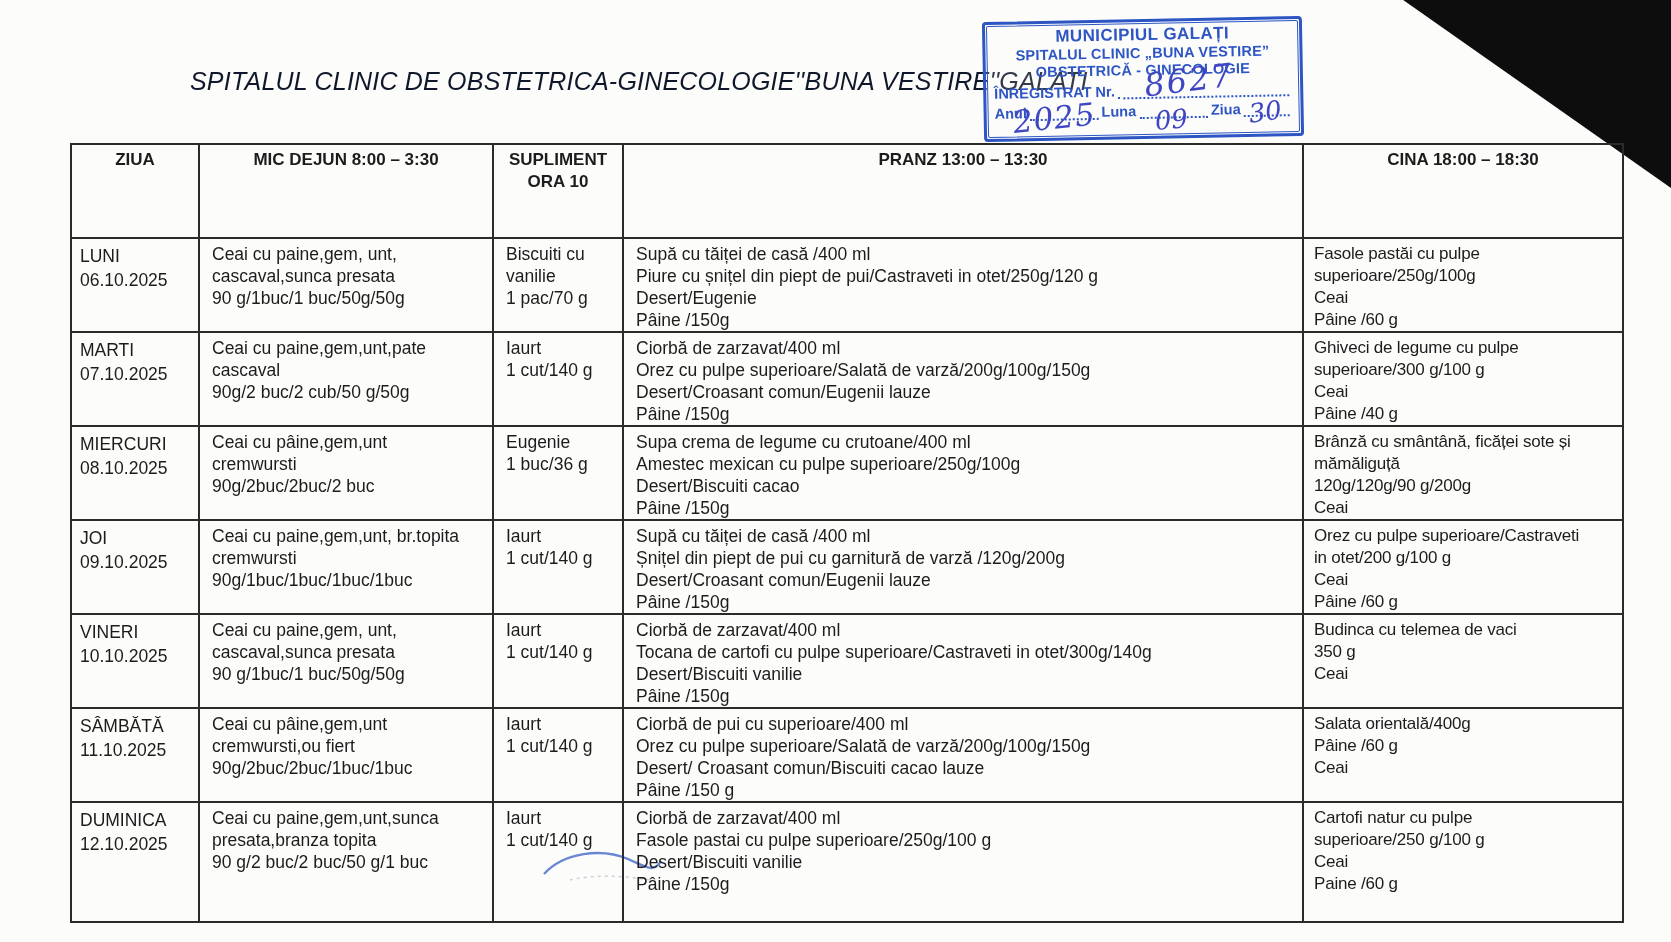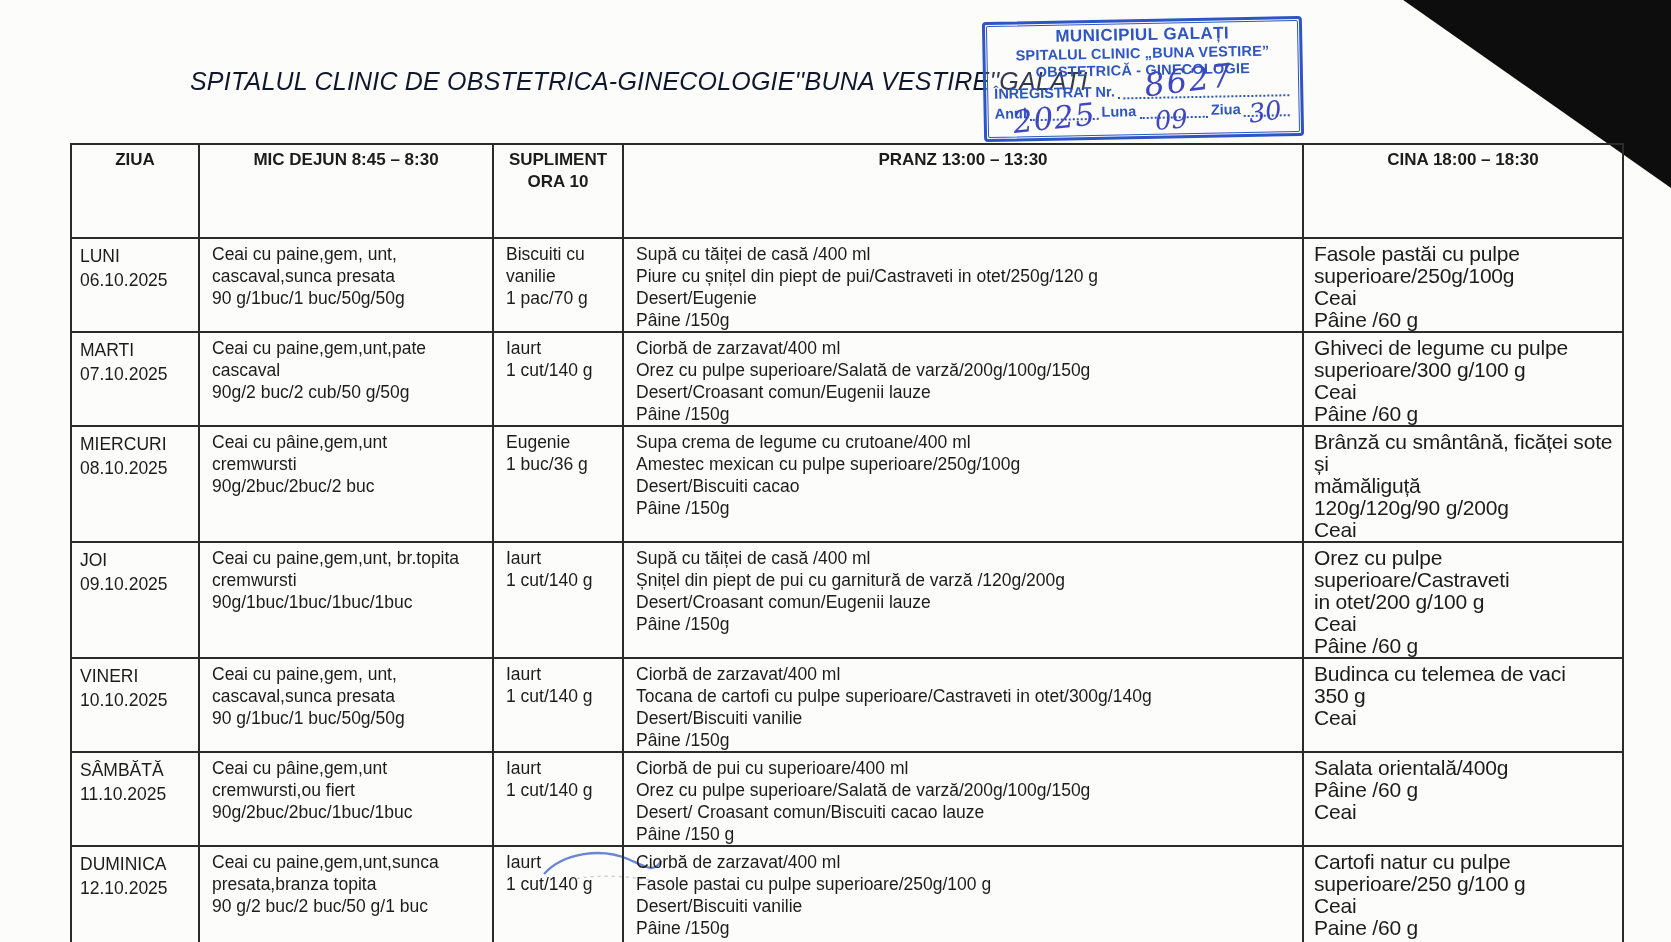--- a/index.html
+++ b/index.html
@@ -82,21 +82,21 @@
   .col-cina{width:320px;}
   .menu-table tbody tr{height:94px;}
   .menu-table tbody tr.last{height:120px;}
   td.day{padding:5px 4px 0 8px;}
   td.day div{line-height:24px;}
   td.menu{
     padding:4px 6px 0 12px;
     white-space:pre-line;
     border-radius:31px;
   }
-  td.menu.cina{font-size:21px;letter-spacing:-.2px;padding-left:10px;padding-right:4px;margin-left:28px;}
+  td.menu.cina{font-size:17px;letter-spacing:-.2px;padding-left:10px;padding-right:4px;margin-left:28px;}
 </style>
 </head>
 <body>
 
 <div class="corner-fold"></div>
 <div class="pen-scribble">
   <svg width="130" height="42" viewBox="0 0 130 42">
     <path d="M4,28 C24,6 62,2 88,13 C104,20 114,28 121,15" fill="none" stroke="#4468cc" stroke-width="2.4" opacity="0.8"></path>
     <path d="M30,34 C55,28 85,30 110,34" fill="none" stroke="#9aa3ad" stroke-width="1.4" opacity="0.5" stroke-dasharray="3 4"></path>
   </svg>
@@ -135,21 +135,21 @@
     <col class="col-ziua">
       <col class="col-micdejun">
       <col class="col-supliment">
       <col class="col-pranz">
       <col class="col-cina">
   </colgroup>
   <tbody>
     <tr class="hdr">
       <td>ZIUA</td>
       <td>MIC DEJUN
-8:45 – 8:30</td>
+8:00 – 3:30</td>
       <td>SUPLIMENT
 ORA 10</td>
       <td>PRANZ
 13:00 – 13:30</td>
       <td class="cina-h">CINA
 18:00 – 18:30</td>
     </tr>
 
     <tr>
       <td class="day">
@@ -182,21 +182,21 @@
 90g/2 buc/2 cub/50 g/50g</td>
       <td class="menu">Iaurt
 1 cut/140 g</td>
       <td class="menu">Ciorbă de zarzavat/400 ml
 Orez cu pulpe superioare/Salată de varză/200g/100g/150g
 Desert/Croasant comun/Eugenii lauze
 Pâine /150g</td>
       <td class="menu cina">Ghiveci de legume cu pulpe
 superioare/300 g/100 g
 Ceai
-Pâine /60 g</td>
+Pâine /40 g</td>
     </tr>
 
     <tr>
       <td class="day">
         <div>MIERCURI</div>
         <div>08.10.2025</div>
       </td>
       <td class="menu">Ceai cu pâine,gem,unt
 cremwursti
 90g/2buc/2buc/2 buc</td>

